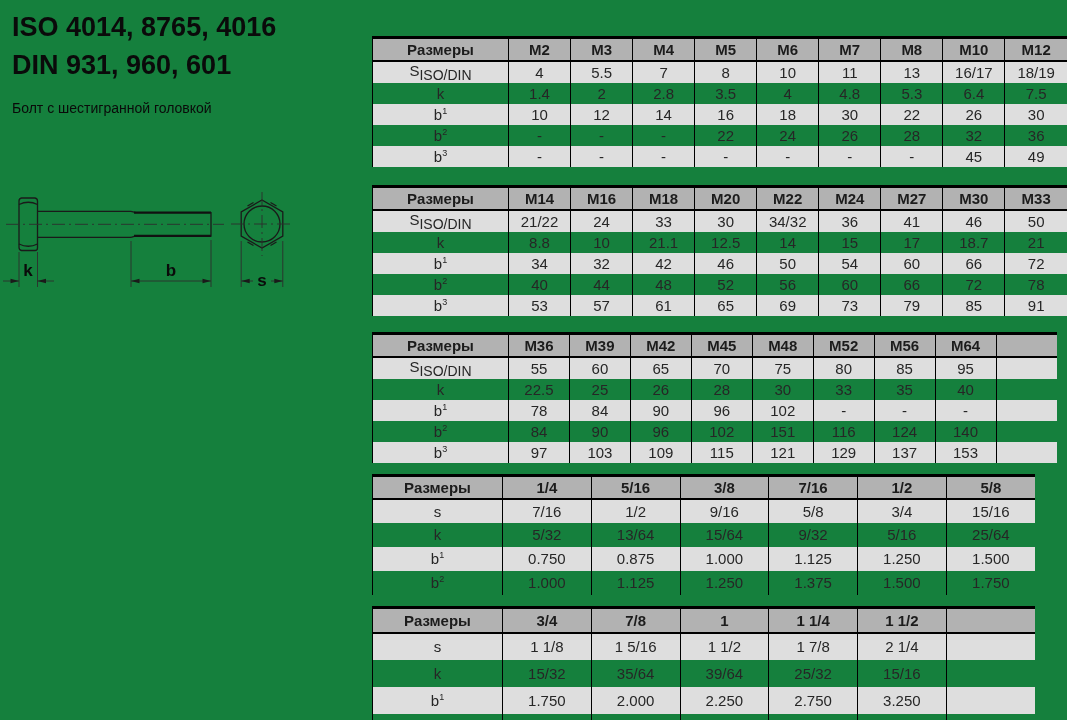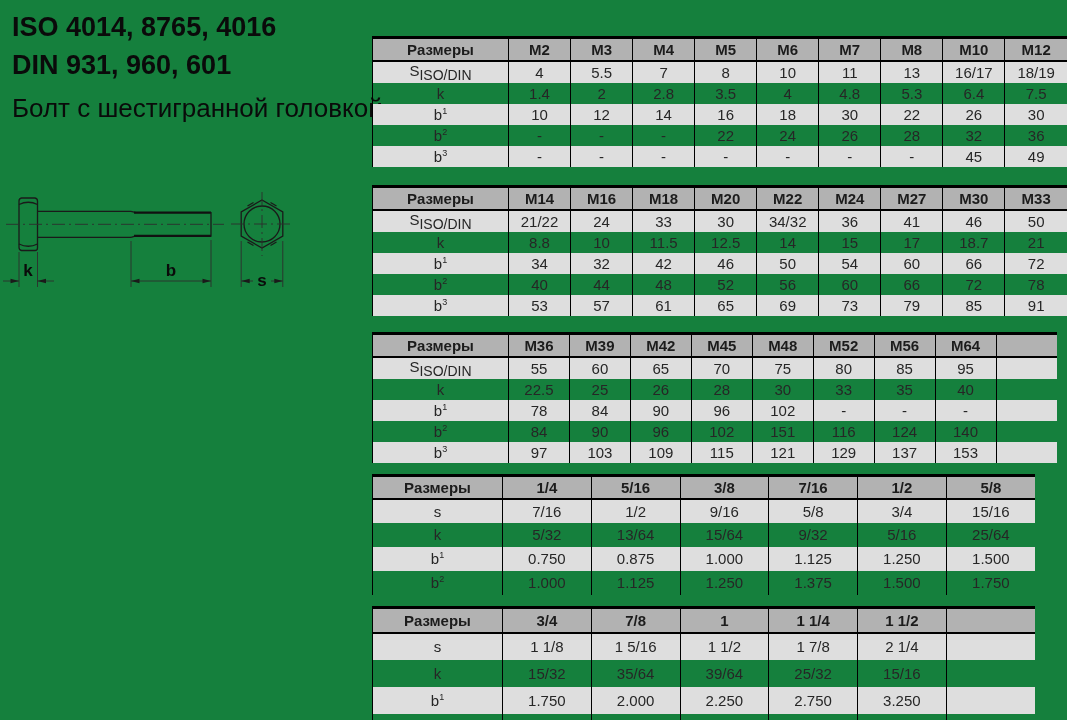--- a/index.html
+++ b/index.html
@@ -2,21 +2,21 @@
 <html style="--header-bg: #b2b2b2; --stripe-bg: #dedede; --border: #000000; --text: #262626;"><head>
 <meta charset="utf-8">
 <style>
   html,body{margin:0;padding:0;background:#fff;}
   #canvas{
     position:relative;width:1067px;height:720px;background:#15803d;
     font-family:"Liberation Sans",sans-serif;overflow:hidden;color:#000;
   }
   
   .title-block{position:absolute;left:12px;top:8px;font-weight:bold;font-size:27px;line-height:38px;color:#0a0a0a;}
-  .subtitle-block{position:absolute;left:12px;top:92px;font-size:26px;line-height:32px;color:#0a0a0a;}
+  .subtitle-block{position:absolute;left:12px;top:92px;font-size:14px;line-height:32px;color:#0a0a0a;}
   .diagram-wrap{position:absolute;left:0;top:183px;width:332px;height:132px;}
   .notes{position:absolute;left:18px;top:322px;font-size:16px;line-height:19px;color:#141414;}
   .notes sup{font-size:10px;}
   
   .tbl-wrap{position:absolute;margin-top:28px;}
   table.dim-table{
     border-collapse:collapse;table-layout:fixed;width:100%;
     border-top:3px solid var(--border,#000);
     font-size:15px;color:var(--text,#262626);
   }
@@ -261,21 +261,21 @@
             <td>34/32</td>
             <td>36</td>
             <td>41</td>
             <td>46</td>
             <td>50</td>
           </tr>
           <tr>
             <th>k</th>
             <td>8.8</td>
             <td>10</td>
-            <td>11.5</td>
+            <td>21.1</td>
             <td>12.5</td>
             <td>14</td>
             <td>15</td>
             <td>17</td>
             <td>18.7</td>
             <td>21</td>
           </tr>
           <tr>
             <th>b<sup>1</sup></th>
             <td>34</td>

